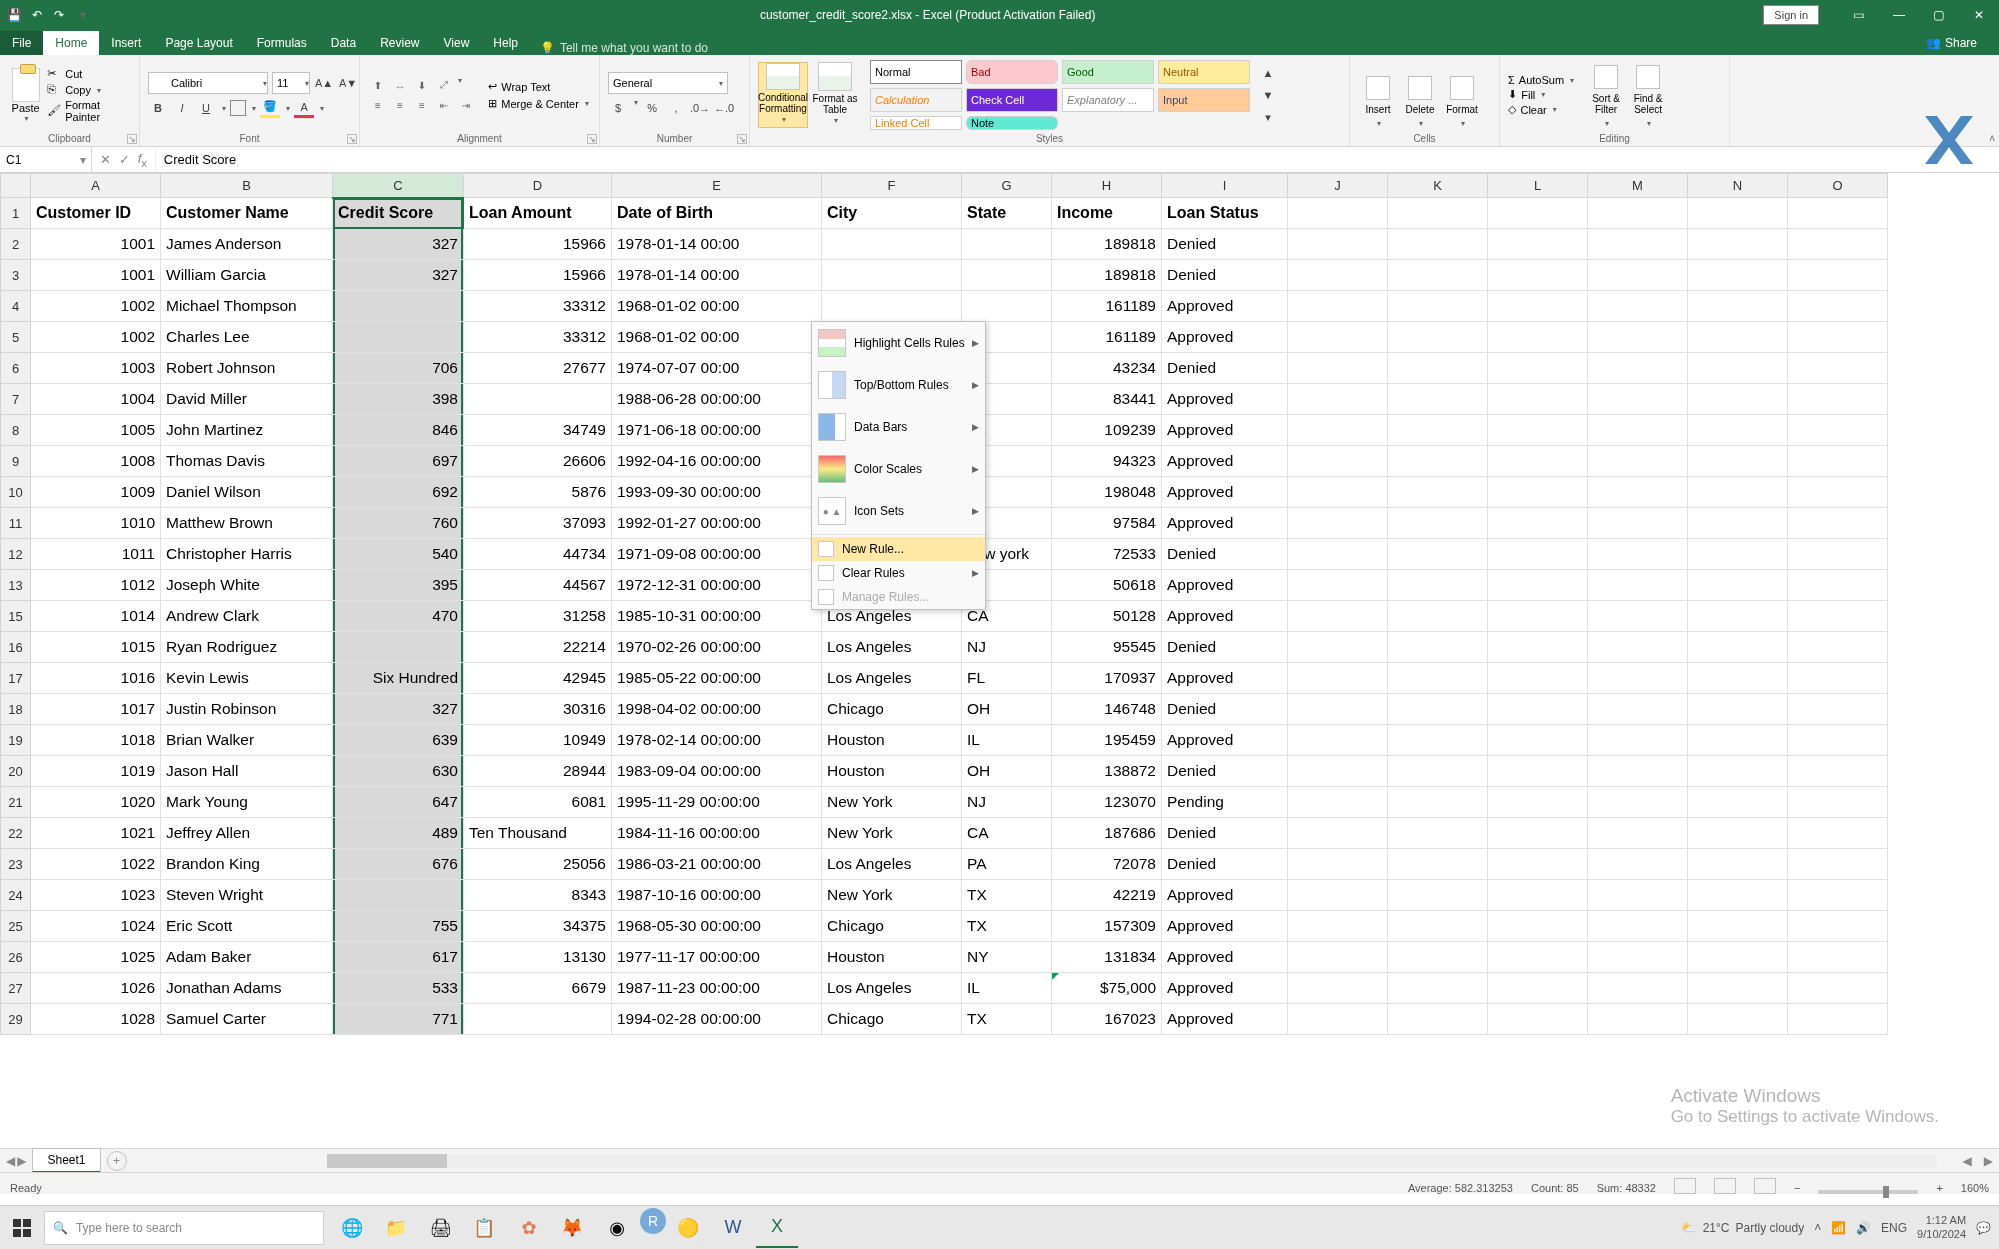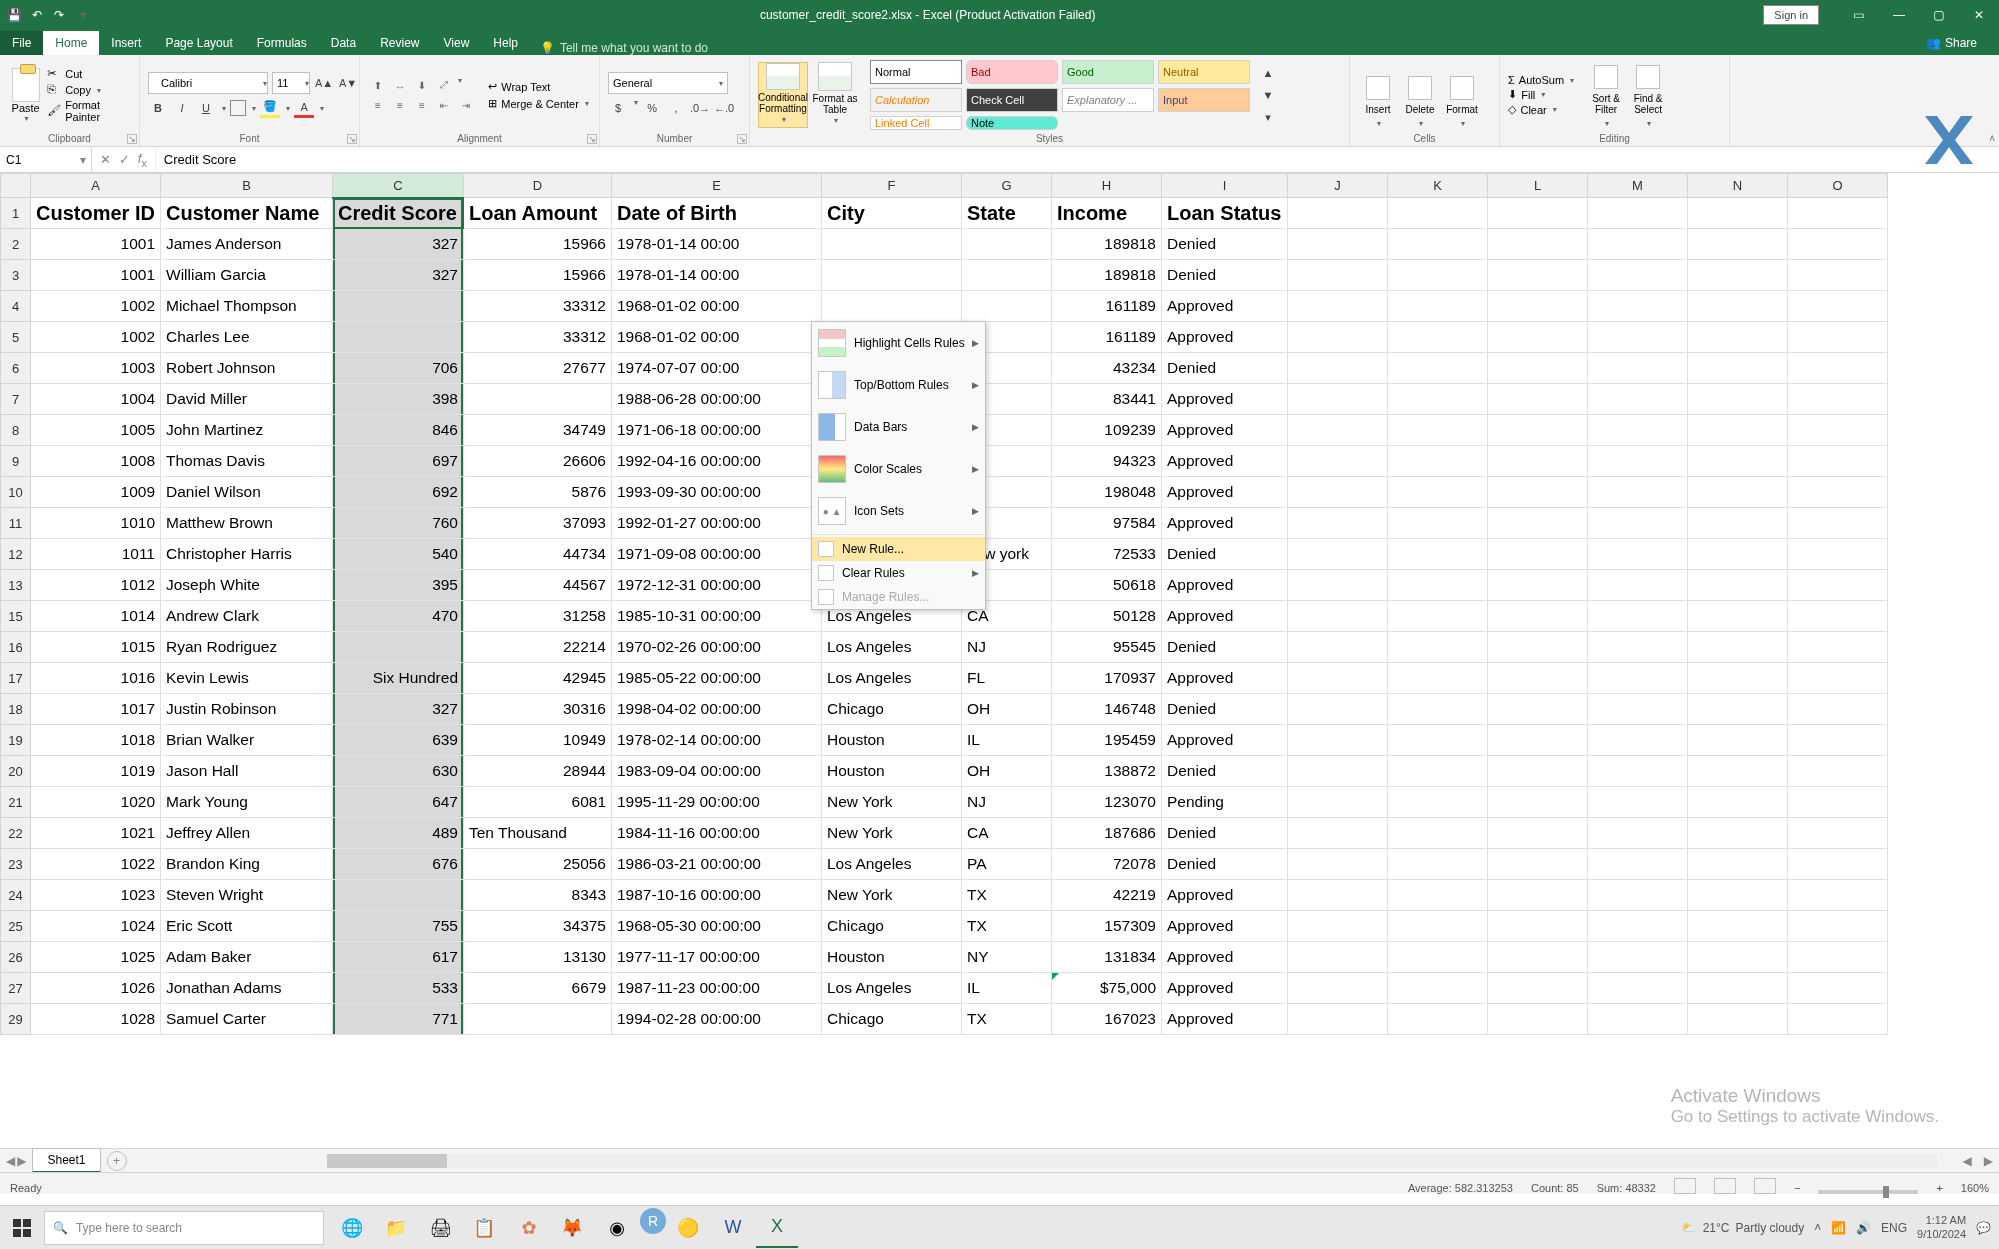--- a/index.html
+++ b/index.html
@@ -33,21 +33,21 @@
 .paste-big { width: 38px; height: 60px; display: flex; flex-direction: column; align-items: center; justify-content: center; border: 1px solid transparent; font-size: 11px; }
 .paste-big .paste-icon { width: 28px; height: 34px; background: linear-gradient(#fff,#fff); border: 1px solid #d0d0d0; position: relative; }
 .paste-big .paste-icon::before { content: ""; position: absolute; top: -5px; left: 7px; width: 14px; height: 8px; background: #f9d978; border: 1px solid #c0a040; border-radius: 2px; }
 .clip-side { display: flex; flex-direction: column; gap: 2px; font-size: 11px; }
 .clip-side div { display: flex; align-items: center; gap: 4px; }
 .clip-side .ico { width: 14px; height: 14px; display: inline-block; }
 
 
 .fontbox { display: flex; flex-direction: column; gap: 4px; }
 .fontrow { display: flex; gap: 4px; align-items: center; }
-.fontname { width: 120px; height: 22px; border: 1px solid #c0c0c0; background: #fff; font-size: 11px; padding-left: 12px; display: flex; align-items: center; justify-content: space-between; }
+.fontname { width: 120px; height: 22px; border: 1px solid #c0c0c0; background: #fff; font-size: 11px; padding-left: 22px; display: flex; align-items: center; justify-content: space-between; }
 .fontsize { width: 38px; height: 22px; border: 1px solid #c0c0c0; background: #fff; font-size: 11px; padding-left: 4px; display: flex; align-items: center; justify-content: space-between; }
 .smallbtn { width: 20px; height: 20px; display: inline-flex; align-items: center; justify-content: center; font-size: 11px; color: #444; }
 .bold { font-weight: bold; }
 .italic { font-style: italic; }
 .underline { text-decoration: underline; }
 
 
 .align-col { display: flex; flex-direction: column; gap: 2px; }
 .align-row { display: flex; gap: 2px; }
 .ab { width: 20px; height: 18px; display: inline-flex; align-items: center; justify-content: center; color: #666; font-size: 10px; }
@@ -64,21 +64,21 @@
 .big-style-btn { width: 50px; height: 66px; display: flex; flex-direction: column; align-items: center; justify-content: flex-end; font-size: 10px; text-align: center; line-height: 1.1; padding-bottom: 2px; gap: 2px; }
 .big-style-btn .style-icon { width: 34px; height: 30px; border: 1px solid #c8c8c8; background: linear-gradient(#fff 50%, #eaf3ea 50%); }
 .cond-fmt-active { background: #ffe8a6; border: 1px solid #e0c46c; justify-content: center; }
 .style-gallery { display: grid; grid-template-columns: repeat(4, 92px); grid-template-rows: 24px 24px; gap: 4px 4px; margin-left: 6px; }
 .style-cell { border: 1px solid #d0d0d0; font-size: 11px; display: flex; align-items: center; padding-left: 4px; }
 .s-normal { background: #fff; border: 1px solid #888; }
 .s-bad { background: #ffc7ce; color: #9c0006; border-radius: 6px; }
 .s-good { background: #c6efce; color: #006100; }
 .s-neutral { background: #ffeb9c; color: #9c5700; }
 .s-calc { background: #f2f2f2; color: #fa7d00; font-style: italic; }
-.s-check { background: #404040; color: #fff; }
+.s-check { background: #6d28d9; color: #fff; }
 .s-expl { background: #fff; color: #7f7f7f; font-style: italic; }
 .s-input { background: #ffcc99; color: #3f3f76; }
 .s-linked { background: #fff; color: #fa7d00; }
 .s-note { background: #5eead4; border-radius: 6px; }
 
 
 .cells-btns { display: flex; gap: 2px; }
 .vert-btn { width: 40px; height: 66px; display: flex; flex-direction: column; align-items: center; justify-content: flex-end; font-size: 10px; text-align: center; gap: 4px; }
 .vert-btn .ci { width: 24px; height: 24px; border: 1px solid #c0c0c0; background: #fff; }
 .editing-col { display: flex; flex-direction: column; gap: 2px; font-size: 11px; }
@@ -97,21 +97,21 @@
 
 .sheet-area { position: relative; height: 950px; overflow: hidden; }
 table.sheet { border-collapse: collapse; table-layout: fixed; font-size: 15.5px; }
 .corner { width: 30px; height: 24px; background: #f0f0f0; border: 1px solid #d4d4d4; }
 th.colhdr { background: #f0f0f0; border: 1px solid #d4d4d4; font-weight: normal; font-size: 13px; height: 24px; color: #333; }
 th.colhdr.sel { background: #d4ead8; }
 th.rowhdr { width: 30px; background: #f0f0f0; border: 1px solid #d4d4d4; font-weight: normal; font-size: 13px; color: #333; text-align: center; }
 td.cell { border: 1px solid #e0e0e0; height: 31px; padding: 0 5px; white-space: nowrap; overflow: hidden; }
 td.right { text-align: right; }
 .col-sel { background: #d9d9d9; }
-tr.header-row td { font-weight: bold; font-size: 20px; }
+tr.header-row td { font-weight: bold; font-size: 16px; }
 .green-thin { box-shadow: inset 2px 0 0 #217346, inset -2px 0 0 #217346; }
 th.colhdr.sel { border-bottom: 2px solid #217346; }
 .active-outline { outline: 2px solid #217346; outline-offset: -2px; }
 
 
 .cf-menu { position: absolute; left: 811px; top: 148px; width: 175px; background: #f9f9f9; border: 1px solid #c0c0c0; box-shadow: 2px 2px 6px rgba(0,0,0,.2); font-size: 12px; z-index: 100; }
 .cf-item { display: flex; align-items: center; height: 42px; padding: 0 6px; position: relative; }
 .cf-item.small { height: 24px; }
 .cf-item:hover, .cf-item.hover { background: #ffe8a6; }
 .cf-item .cf-icon { width: 28px; height: 28px; border: 1px solid #c8c8c8; margin-right: 8px; background: #fff; font-size: 8px; display: flex; flex-direction: column; }

